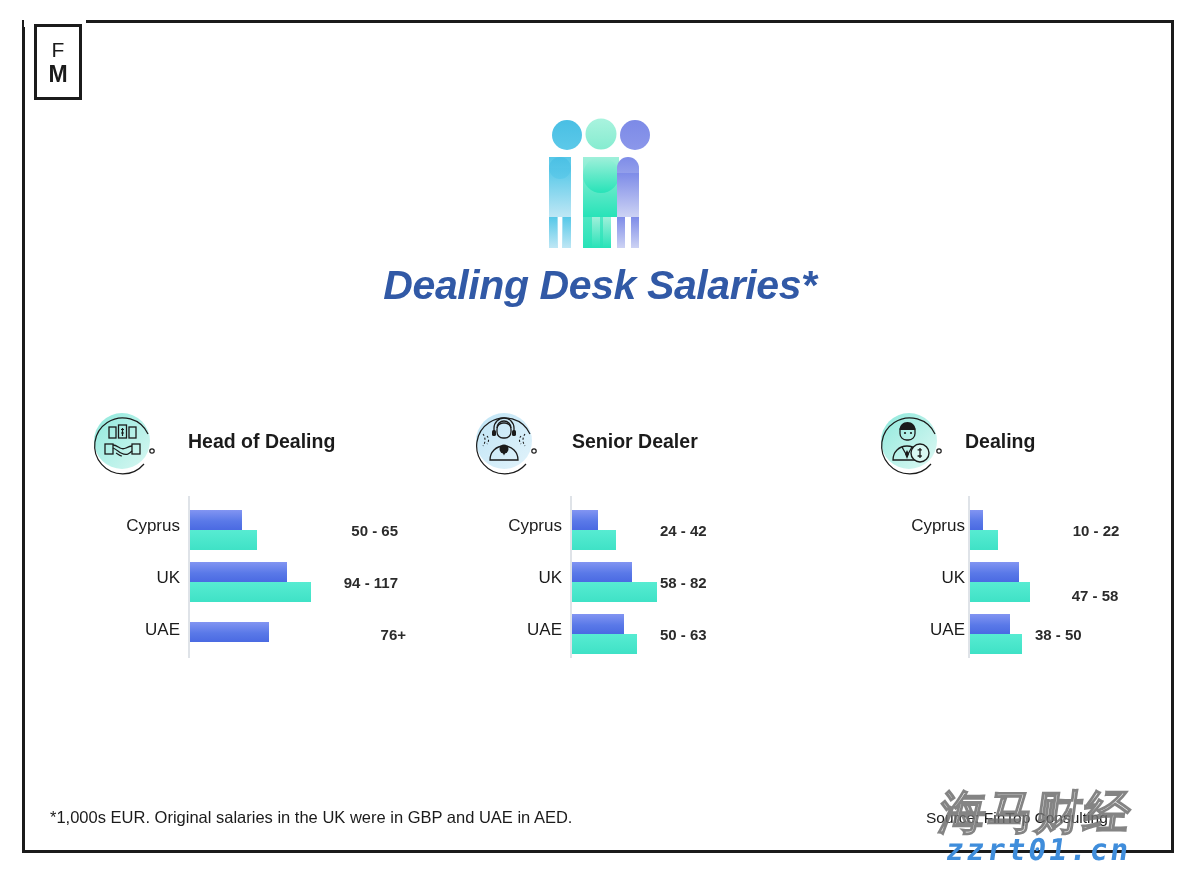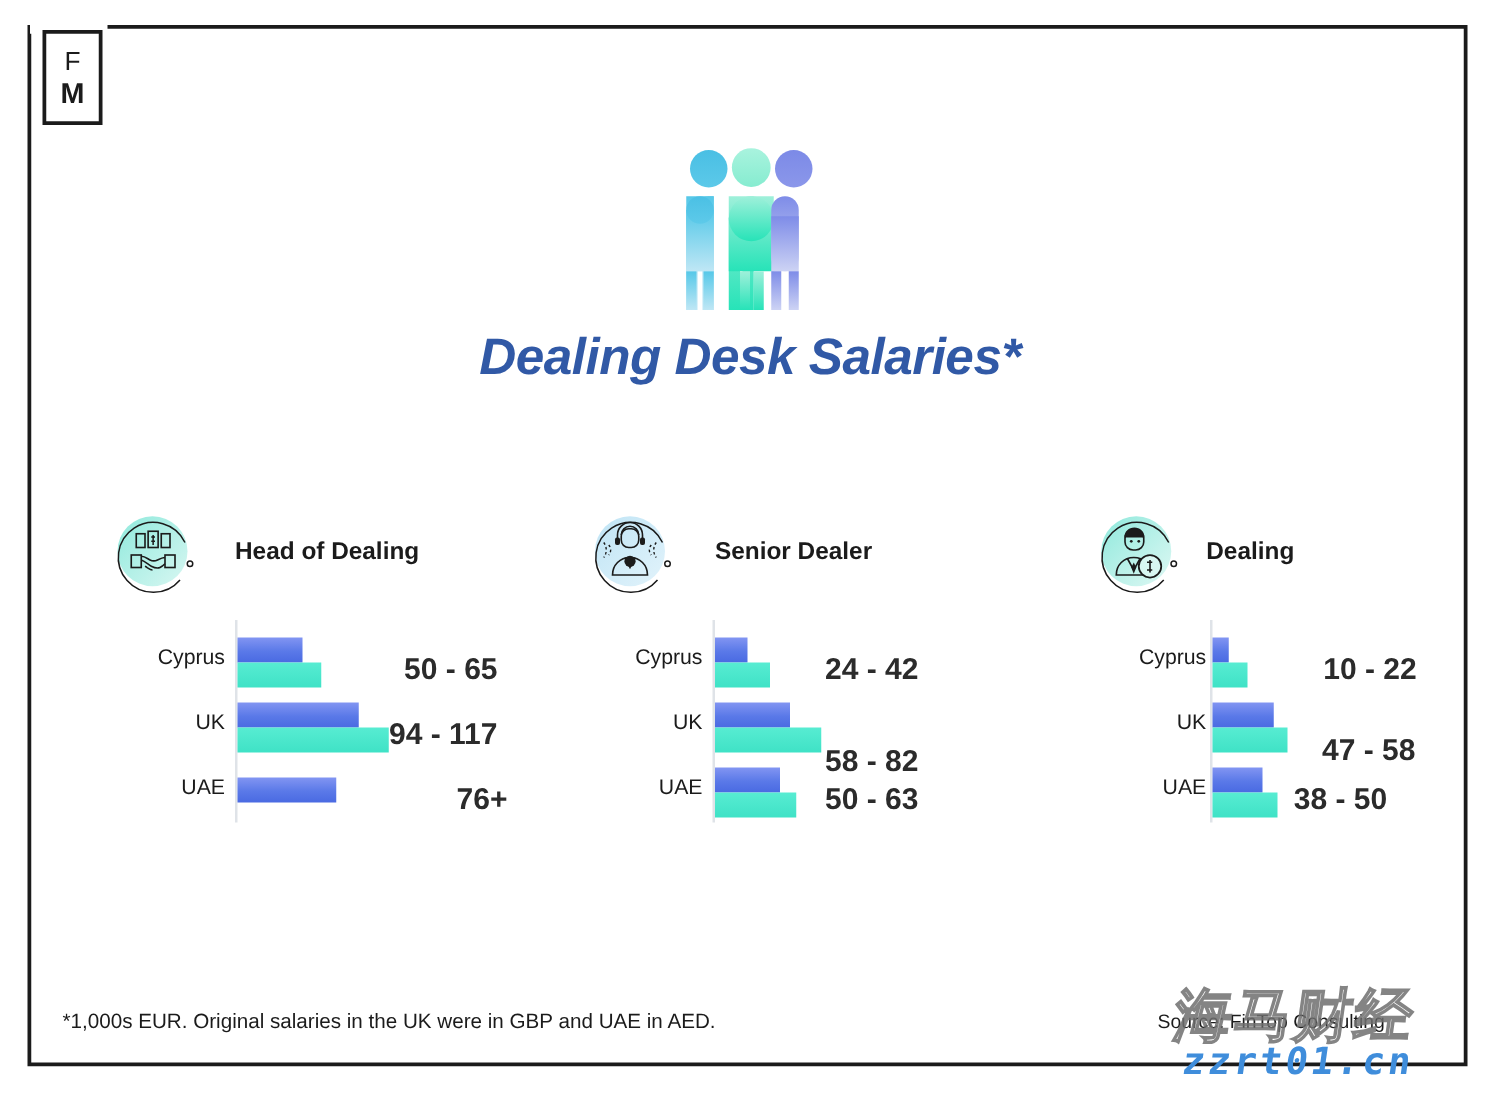--- a/index.html
+++ b/index.html
@@ -98,21 +98,21 @@
     height:20px;display:block;
   }
   .bar.blue{
     background:linear-gradient(180deg,#8295f2 0%,#5a79e8 55%,#4a6ae2 100%);
   }
   .bar.teal{
     background:linear-gradient(180deg,#57ecd2 0%,#3fe2c6 100%);
   }
   .row-value{
     position:absolute;
-    font-size:24px;font-weight:700;color:#2b2b2b;
+    font-size:15px;font-weight:700;color:#2b2b2b;
     white-space:nowrap;
     text-align:right;
   }
 
   
   .footnote{
     position:absolute;left:50px;top:808px;
     font-size:16.5px;color:#1b1b1b;
   }
   .source{
@@ -317,21 +317,21 @@
       </div>
       <div class="row-value" style="left:190px;top:18px;width:110px;text-align:left;">24 - 42</div>
     </div>
 
     <div class="row" style="left:0;top:64px;width:300px;">
       <div class="row-label" style="width:92px;right:208px;">UK</div>
       <div class="bars" style="left:102px;">
         <span class="bar blue" style="width:60px;"></span>
         <span class="bar teal" style="width:85px;"></span>
       </div>
-      <div class="row-value" style="left:190px;top:18px;width:110px;text-align:left;margin-top:22px;">58 - 82</div>
+      <div class="row-value" style="left:190px;top:18px;width:110px;text-align:left;">58 - 82</div>
     </div>
 
     <div class="row" style="left:0;top:116px;width:300px;">
       <div class="row-label" style="width:92px;right:208px;">UAE</div>
       <div class="bars" style="left:102px;">
         <span class="bar blue" style="width:52px;"></span>
         <span class="bar teal" style="width:65px;"></span>
       </div>
       <div class="row-value" style="left:190px;top:18px;width:110px;text-align:left;">50 - 63</div>
     </div>

